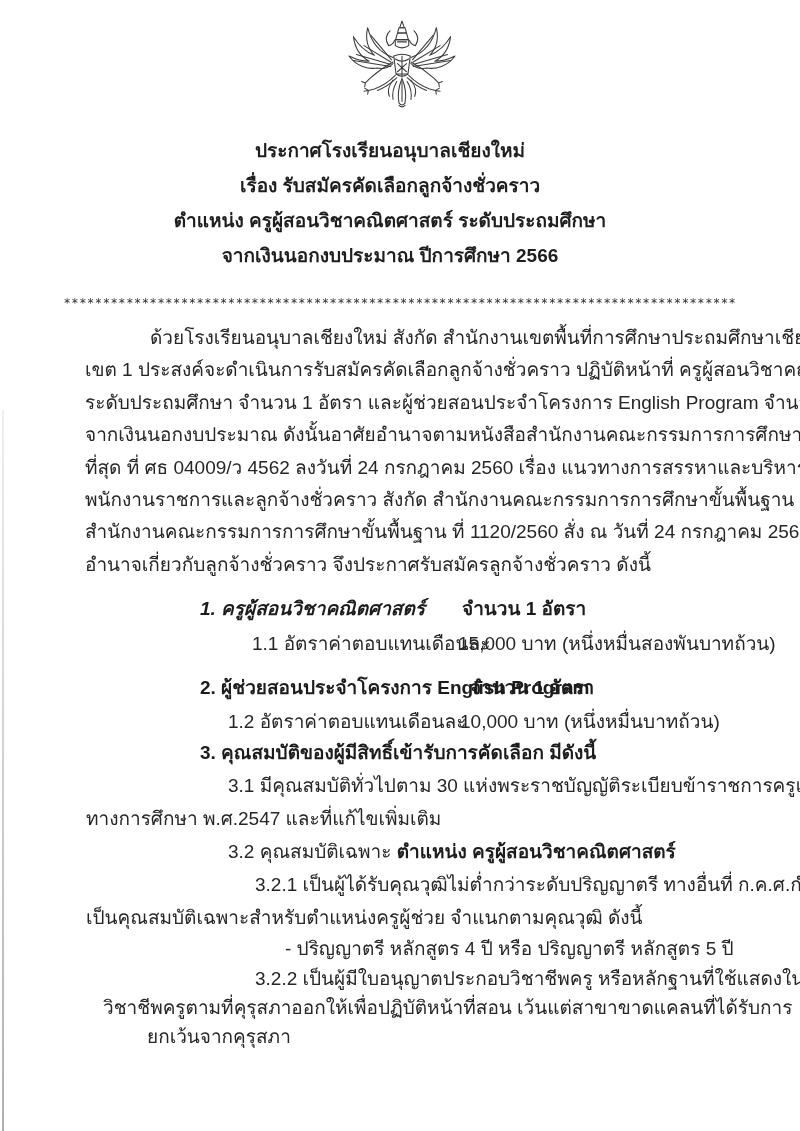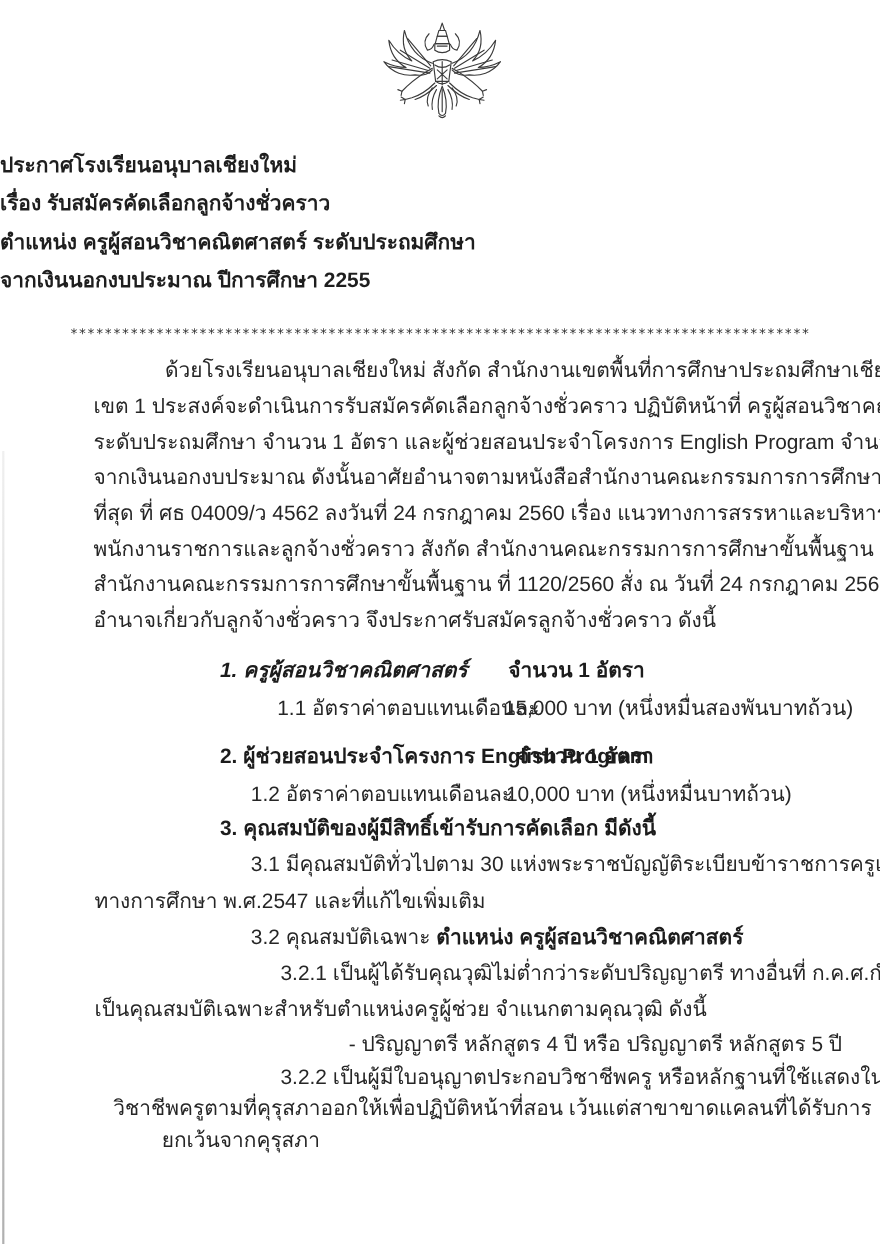--- a/index.html
+++ b/index.html
@@ -12,21 +12,21 @@
   .page{position:relative;width:800px;height:1131px;overflow:hidden;background:#ffffff;}
 
   
   .scan-edge{
     position:absolute;left:2px;top:410px;width:2px;height:721px;
     background:linear-gradient(to bottom, rgba(150,150,150,0.15), rgba(110,110,110,0.55));
   }
 
   .emblem{position:absolute;left:346px;top:14px;width:112px;height:114px;}
 
-  .title-block{position:absolute;left:0;top:133px;width:724px;}
+  .title-block{position:absolute;left:0;top:133px;width:724px;text-align:center;padding-left:28px;}
   .title-line{font-size:19px;font-weight:bold;line-height:35px;color:#1e1e1e;white-space:nowrap;}
 
   .stars{
     position:absolute;left:0;top:296px;width:800px;text-align:center;
     font-size:12px;letter-spacing:0.6px;color:#2a2a2a;white-space:nowrap;
     font-family:"DejaVu Sans Mono","Liberation Mono",monospace;
   }
 
   .intro{position:absolute;left:85px;top:322px;width:650px;}
   .intro .line{font-size:19px;line-height:32.4px;white-space:nowrap;color:#262626;}
@@ -93,21 +93,21 @@
         <path d="M87 82 Q96 94 92 104"></path>
         <path d="M71 116 q4 4 8 0"></path>
       </g>
     </svg>
   </div>
 
   <div class="title-block">
     <div class="title-line">ประกาศโรงเรียนอนุบาลเชียงใหม่</div>
     <div class="title-line">เรื่อง รับสมัครคัดเลือกลูกจ้างชั่วคราว</div>
     <div class="title-line">ตำแหน่ง ครูผู้สอนวิชาคณิตศาสตร์ ระดับประถมศึกษา</div>
-    <div class="title-line">จากเงินนอกงบประมาณ ปีการศึกษา 2255</div>
+    <div class="title-line">จากเงินนอกงบประมาณ ปีการศึกษา 2566</div>
   </div>
 
   <div class="stars">**************************************************************************************</div>
 
   <div class="intro">
     <div class="line first">ด้วยโรงเรียนอนุบาลเชียงใหม่ สังกัด สำนักงานเขตพื้นที่การศึกษาประถมศึกษาเชียงใหม่</div>
     <div class="line">เขต 1 ประสงค์จะดำเนินการรับสมัครคัดเลือกลูกจ้างชั่วคราว ปฏิบัติหน้าที่ ครูผู้สอนวิชาคณิตศาสตร์</div>
     <div class="line">ระดับประถมศึกษา จำนวน 1 อัตรา และผู้ช่วยสอนประจำโครงการ English Program จำนวน 1 อัตรา</div>
     <div class="line">จากเงินนอกงบประมาณ ดังนั้นอาศัยอำนาจตามหนังสือสำนักงานคณะกรรมการการศึกษาขั้นพื้นฐาน ด่วน</div>
     <div class="line">ที่สุด ที่ ศธ 04009/ว 4562 ลงวันที่ 24 กรกฎาคม 2560 เรื่อง แนวทางการสรรหาและบริหารอัตรากำลัง</div>
@@ -130,19 +130,19 @@
 
   <div class="abs" style="left:228px;top:770px;">3.1 มีคุณสมบัติทั่วไปตาม 30 แห่งพระราชบัญญัติระเบียบข้าราชการครูและบุคลากร</div>
   <div class="abs" style="left:86px;top:803px;">ทางการศึกษา พ.ศ.2547 และที่แก้ไขเพิ่มเติม</div>
 
   <div class="abs" style="left:228px;top:836px;text-align:center;">
     <span>3.2 คุณสมบัติเฉพาะ </span><span class="b">ตำแหน่ง ครูผู้สอนวิชาคณิตศาสตร์</span>
   </div>
 
   <div class="abs" style="left:255px;top:869px;">3.2.1 เป็นผู้ได้รับคุณวุฒิไม่ต่ำกว่าระดับปริญญาตรี ทางอื่นที่ ก.ค.ศ.กำหนด</div>
   <div class="abs" style="left:86px;top:902px;">เป็นคุณสมบัติเฉพาะสำหรับตำแหน่งครูผู้ช่วย จำแนกตามคุณวุฒิ ดังนี้</div>
-  <div class="abs" style="left:285px;top:933px;margin-left:32px;">- ปริญญาตรี หลักสูตร 4 ปี หรือ ปริญญาตรี หลักสูตร 5 ปี</div>
+  <div class="abs" style="left:285px;top:933px;">- ปริญญาตรี หลักสูตร 4 ปี หรือ ปริญญาตรี หลักสูตร 5 ปี</div>
 
   <div class="abs" style="left:255px;top:963px;">3.2.2 เป็นผู้มีใบอนุญาตประกอบวิชาชีพครู หรือหลักฐานที่ใช้แสดงในการประกอบ</div>
   <div class="abs" style="left:103px;top:992px;">วิชาชีพครูตามที่คุรุสภาออกให้เพื่อปฏิบัติหน้าที่สอน เว้นแต่สาขาขาดแคลนที่ได้รับการ</div>
   <div class="abs" style="left:103px;top:1021px;margin-left:44px;">ยกเว้นจากคุรุสภา</div>
 
 </div>
 
 </body></html>

